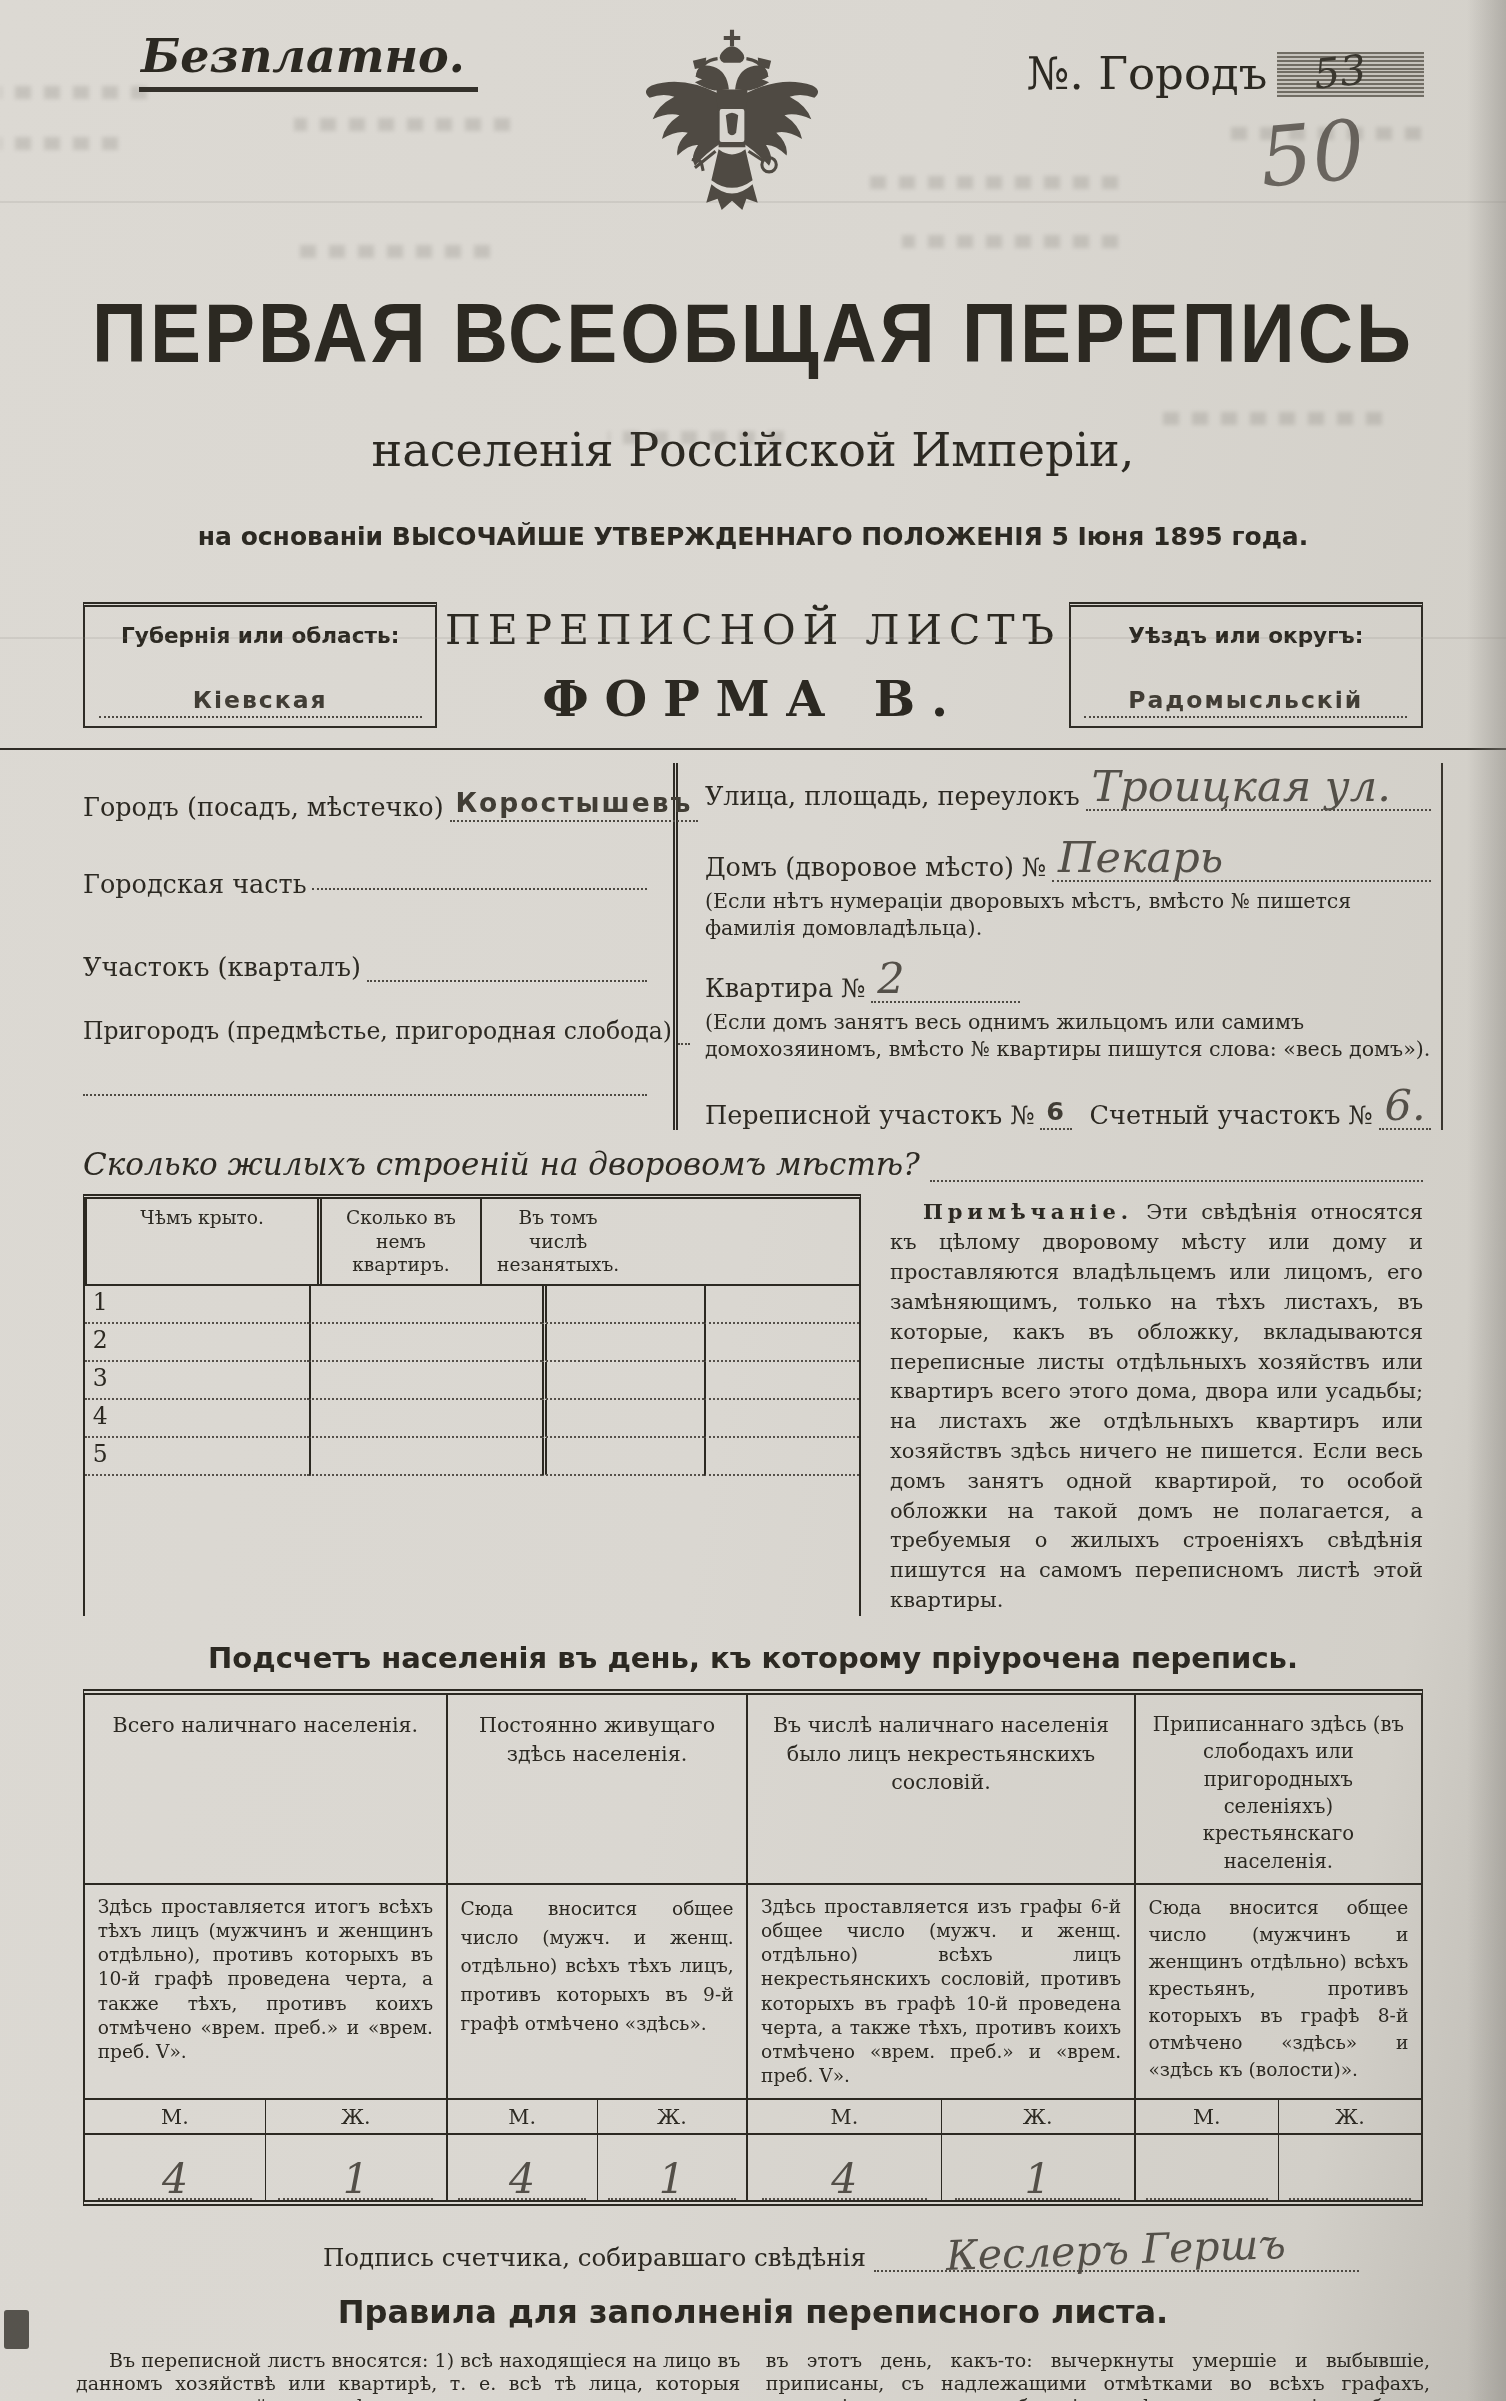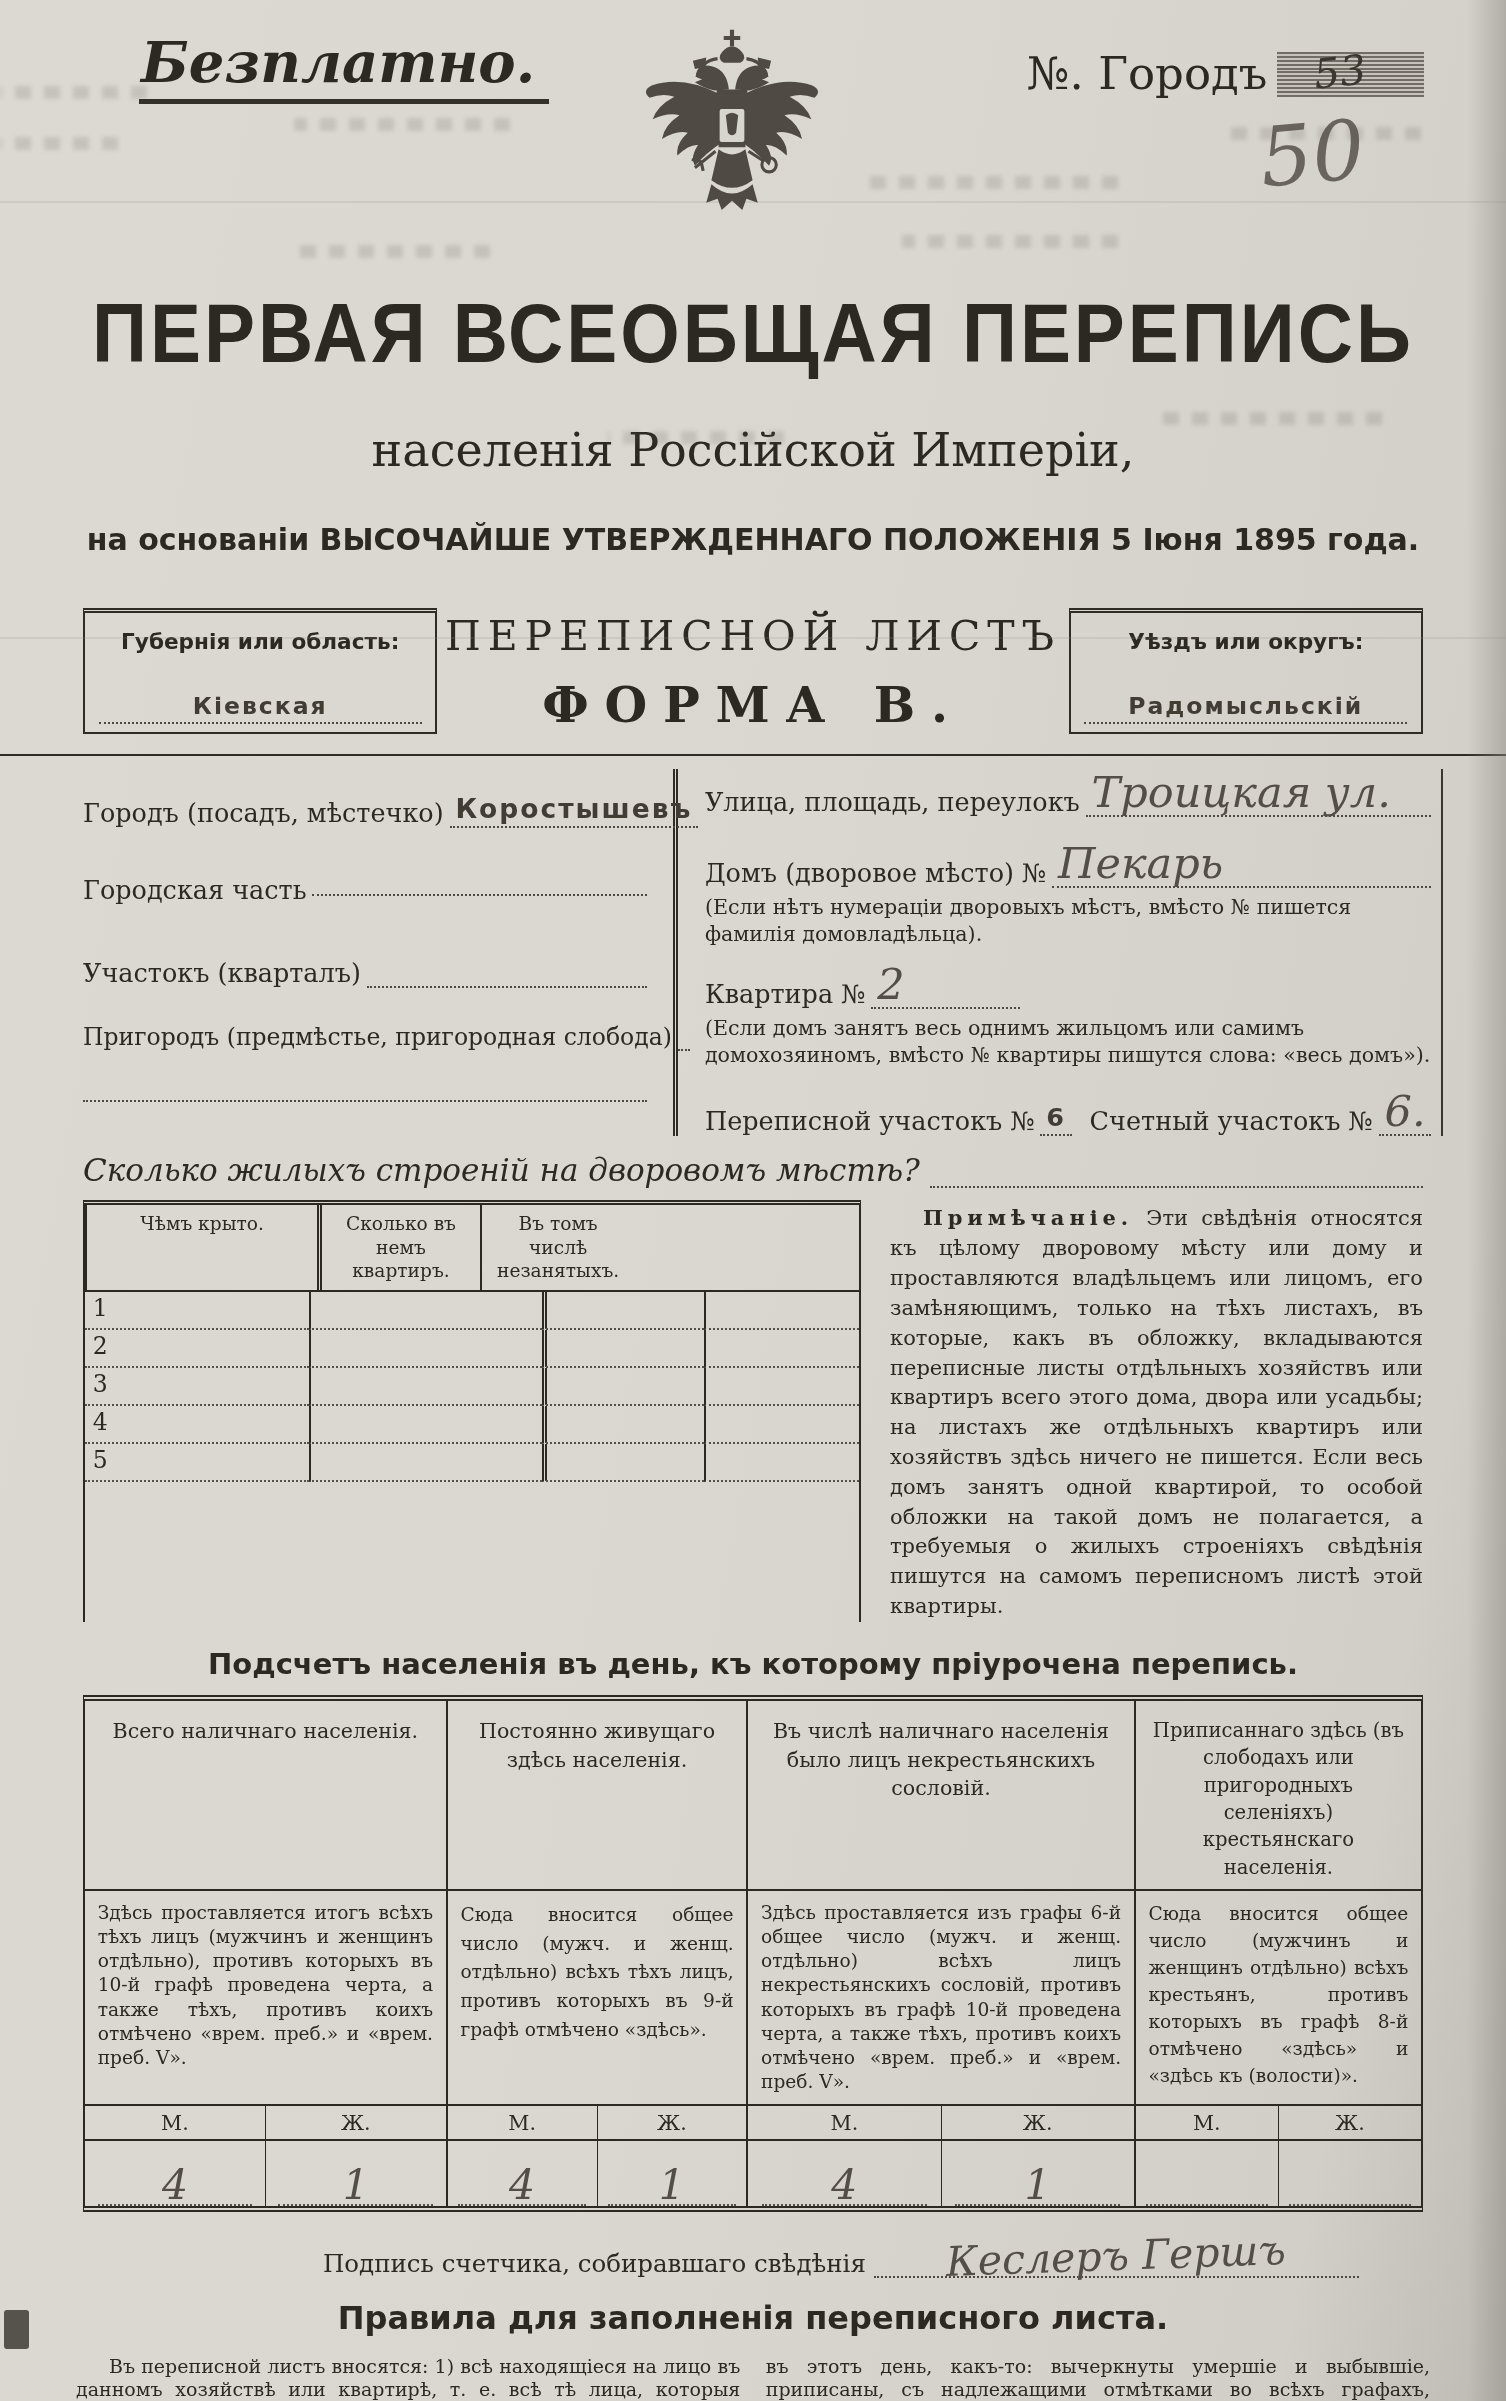--- a/index.html
+++ b/index.html
@@ -9,34 +9,34 @@
   
   .smudge{position:absolute;opacity:.16;filter:blur(2px);
           background:repeating-linear-gradient(90deg,#55514a 0 15.7px,transparent 15.7px 29px);
           height:12.7px;transform:scaleX(-1);}
   .crease{position:absolute;left:0;width:100%;height:2px;background:#8f8c86;opacity:.18;}
   .corner-mark{position:absolute;left:3.9px;top:2310px;width:25.5px;height:39px;background:#35322c;opacity:.8;border-radius:2.9px;}
   .edge-shade{position:absolute;top:0;right:0;width:39px;height:100%;
           background:linear-gradient(90deg,transparent,#8d8a84);opacity:.5;}
   
   .top{position:relative;height:263px;}
-  .free{position:absolute;left:139px;top:29px;font-size:56px;font-style:italic;font-weight:bold;
+  .free{position:absolute;left:139px;top:29px;font-size:46px;font-style:italic;font-weight:bold;
         border-bottom:5.9px solid #34312b;padding:0 13.7px 3.9px 2px;}
   .eagle{position:absolute;left:629px;top:25.5px;width:206px;height:230px;opacity:.92;}
   .sheetno{position:absolute;left:1027px;top:47px;font-size:45px;white-space:nowrap;}
   .hatch{display:inline-block;width:147px;height:45px;margin-left:9.8px;vertical-align:-7.8px;position:relative;
          background:repeating-linear-gradient(180deg,#716d64 0 2px,#c6c3bc 2px 3.9px);}
   .hatch .hw-no{position:absolute;left:37px;top:-3.9px;font-size:41px;transform:rotate(-6deg);color:#3a372f;}
   .hw{font-family:"DejaVu Serif",serif;font-style:italic;color:#534f48;}
   .pageno{position:absolute;left:1260px;top:106px;font-size:82px;transform:rotate(-5deg);color:rgba(77,73,66,.8);}
   
   .t1{margin-top:27.4px;text-align:center;font-family:"Liberation Sans","DejaVu Sans",sans-serif;
       font-weight:bold;font-size:75px;letter-spacing:2.9px;transform:scale(1.02,1.12);}
   .t2{margin-top:47px;text-align:center;font-size:46px;}
-  .t3{margin-top:45px;text-align:center;font-family:"DejaVu Sans",sans-serif;font-weight:bold;font-size:30px;}
+  .t3{margin-top:45px;text-align:center;font-family:"DejaVu Sans",sans-serif;font-weight:bold;font-size:25px;}
   
   .boxes{display:flex;margin:51px 83px 0;align-items:stretch;}
   .hbox{width:323px;border:2px solid #2f2c26;border-top:5.9px double #2f2c26;padding:15.7px 13.7px 7.8px;
         display:flex;flex-direction:column;justify-content:space-between;}
   .hbox .blab{font-family:"DejaVu Sans",sans-serif;font-weight:bold;font-size:21.6px;text-align:center;}
   .bval{border-bottom:2px dotted #4d4942;text-align:center;padding-bottom:2px;margin-top:1px;}
   .stamp{font-family:"DejaVu Sans",sans-serif;font-weight:bold;color:#413d35;letter-spacing:2px;
          font-size:23.5px;filter:blur(0.4px);}
   .cbox{flex:1;text-align:center;padding-top:3.9px;}
   .cbox .c1{font-size:41px;letter-spacing:6.9px;}

